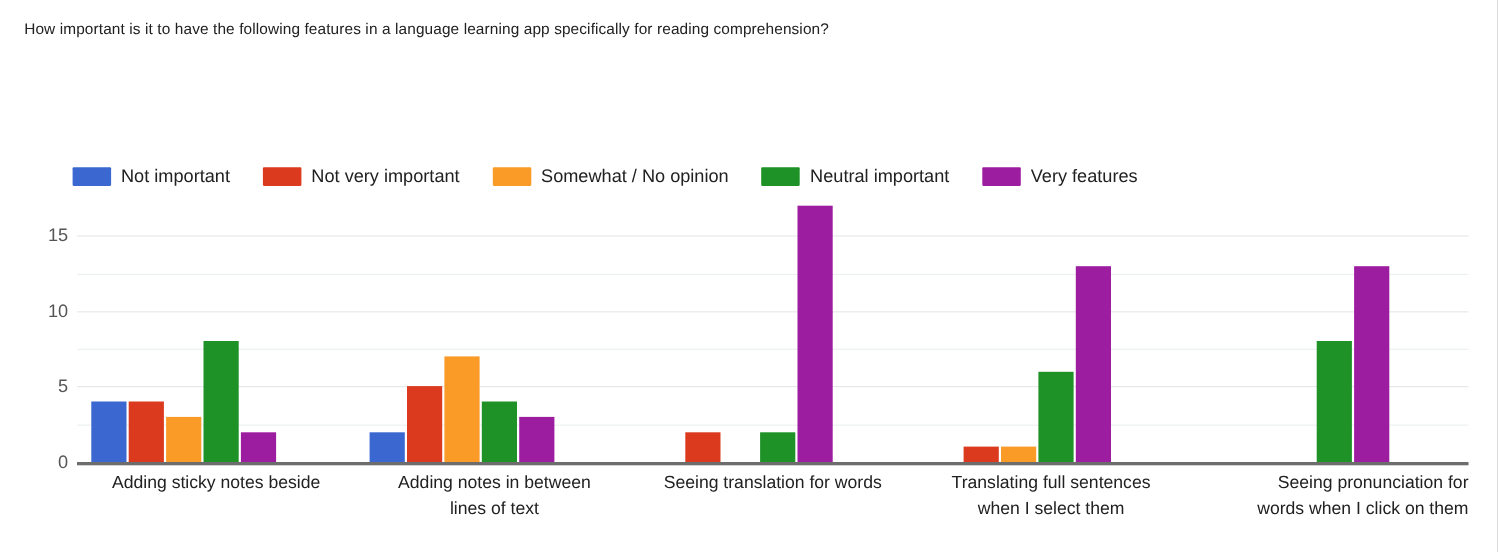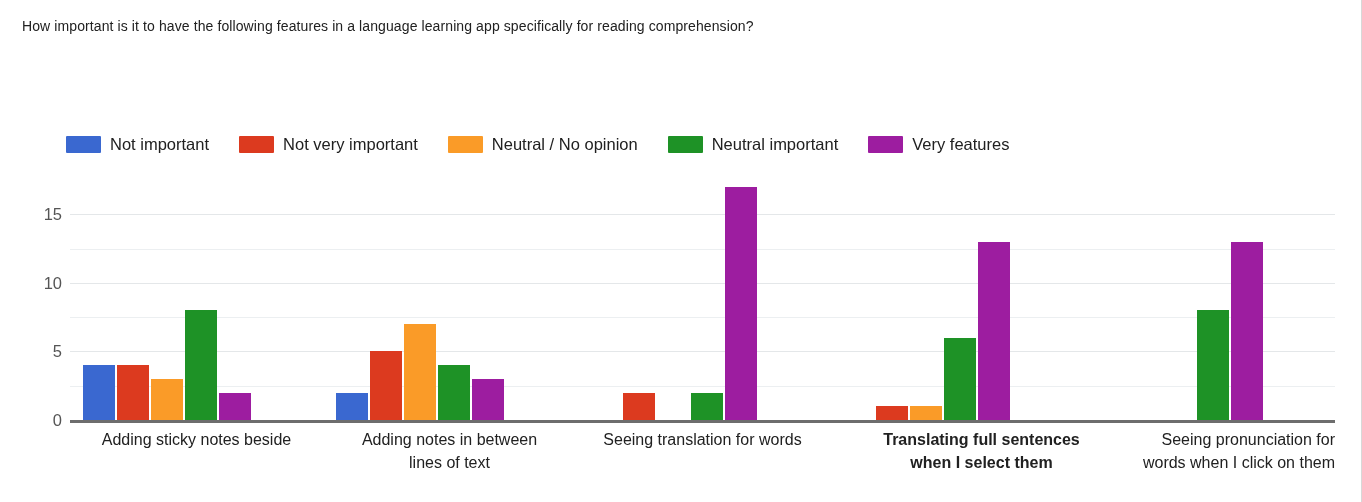--- a/index.html
+++ b/index.html
@@ -34,21 +34,21 @@
     font-weight: 400;
     letter-spacing: 0.1px;
     color: #212121;
     line-height: 28px;
     white-space: nowrap;
   }
   
   #legend {
     position: absolute;
     left: 66px;
-    top: 133px;
+    top: 149px;
     height: 22px;
     display: flex;
     align-items: center;
   }
   .legend-item {
     display: flex;
     align-items: center;
     margin-right: 30px;
     height: 22px;
   }
@@ -147,21 +147,21 @@
       <div class="legend-item">
         <div class="legend-swatch" style="background: rgb(58, 104, 208);"></div>
         <div class="legend-label">Not important</div>
       </div>
       <div class="legend-item">
         <div class="legend-swatch" style="background: rgb(220, 58, 31);"></div>
         <div class="legend-label">Not very important</div>
       </div>
       <div class="legend-item">
         <div class="legend-swatch" style="background: rgb(250, 155, 40);"></div>
-        <div class="legend-label">Neutral / No opinion</div>
+        <div class="legend-label">Somewhat / No opinion</div>
       </div>
       <div class="legend-item">
         <div class="legend-swatch" style="background: rgb(30, 146, 38);"></div>
         <div class="legend-label">Neutral important</div>
       </div>
       <div class="legend-item">
         <div class="legend-swatch" style="background: rgb(157, 29, 160);"></div>
         <div class="legend-label">Very features</div>
       </div>
     </div>
@@ -224,21 +224,21 @@
       <div class="xlabel" style="left: 0px; width: 253px; text-align: center;">
         <div>Adding sticky notes beside</div>
       </div>
       <div class="xlabel" style="left: 253px; width: 253px;">
         <div>Adding notes in between</div>
         <div>lines of text</div>
       </div>
       <div class="xlabel" style="left: 506px; width: 253px;">
         <div>Seeing translation for words</div>
       </div>
-      <div class="xlabel" style="left: 785px; width: 253px; font-weight: bold;">
+      <div class="xlabel" style="left: 759px; width: 253px;">
         <div>Translating full sentences</div>
         <div>when I select them</div>
       </div>
       <div class="xlabel" style="left: 1012px; width: 253px; text-align: right;">
         <div>Seeing pronunciation for</div>
         <div>words when I click on them</div>
       </div>
     </div>
 
 </div>

